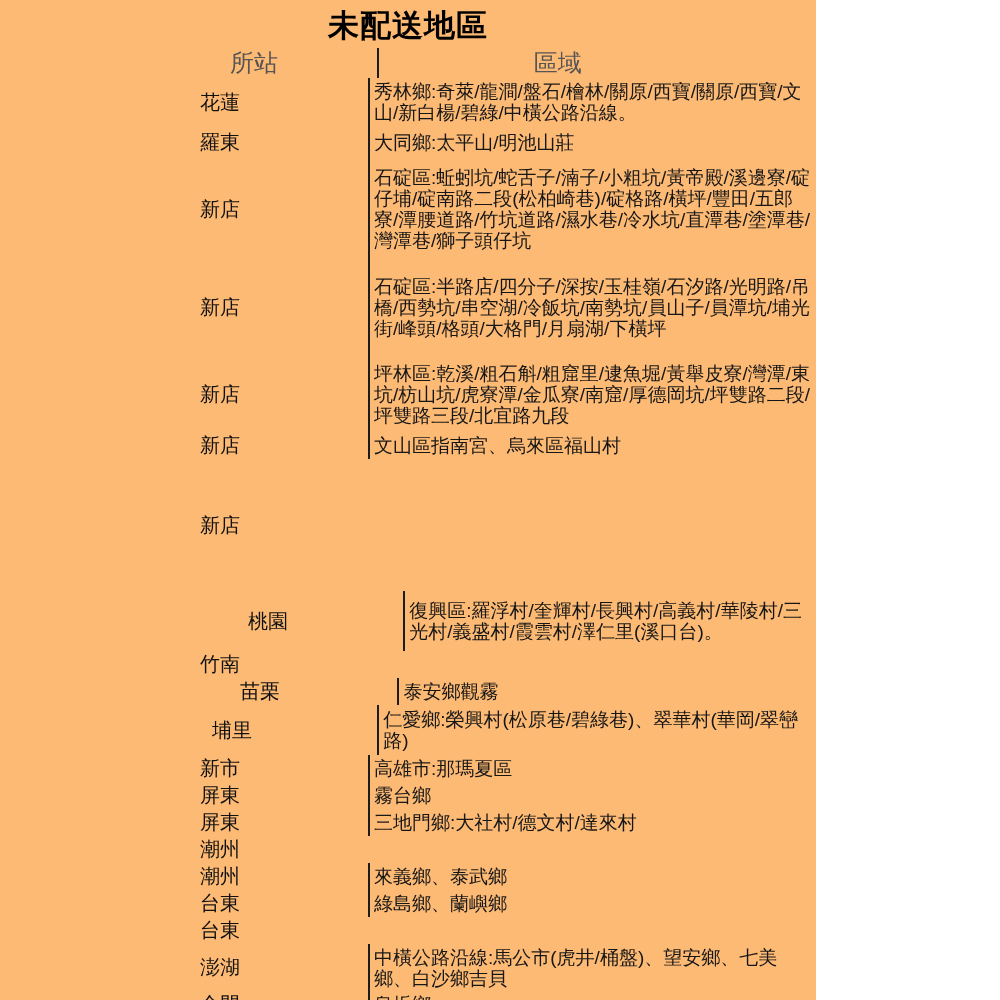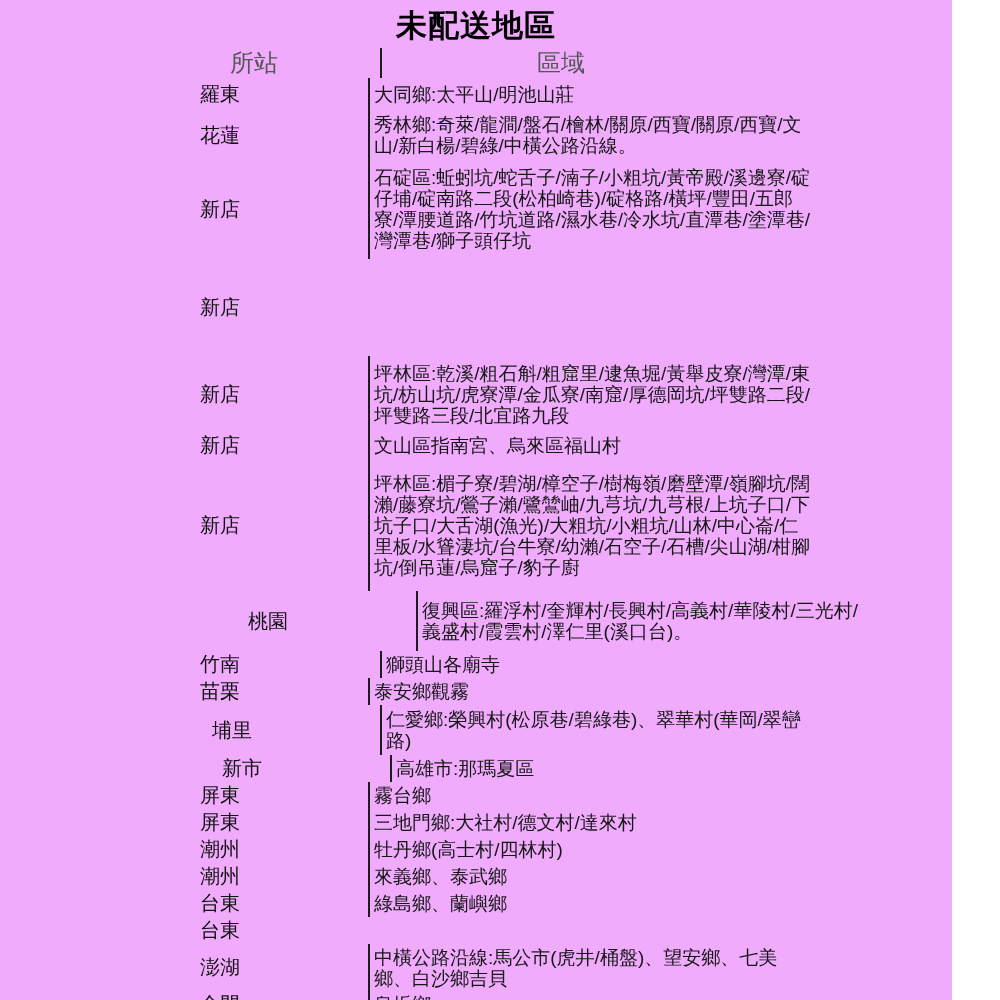--- a/index.html
+++ b/index.html
@@ -8,23 +8,23 @@
     background: #ffffff;
   }
   body {
     width: 1000px;
     height: 1000px;
     overflow: hidden;
     font-family: "Liberation Sans", sans-serif;
     color: #111111;
   }
   .page {
-    width: 952px;
+    width: 816px;
     height: 1000px;
-    background: #f0abfc;
+    background: #fdba74;
   }
   .title {
     padding-top: 6px;
     text-align: center;
     font-size: 31px;
     font-weight: bold;
     color: #000000;
     letter-spacing: 1px;
     line-height: 40px;
   }
@@ -85,78 +85,76 @@
 
 <div class="page">
   <div class="title">未配送地區</div>
 
   <div class="table">
     <div class="thead">
       <div class="th-station">所站</div>
       <div class="th-region">區域</div>
     </div>
     <div id="rows">
+        <div class="row" style="min-height: 48px;">
+          <div class="cell-station">花蓮</div>
+          <div class="cell-region">秀林鄉:奇萊/龍澗/盤石/檜林/關原/西寶/關原/西寶/文山/新白楊/碧綠/中橫公路沿線。</div>
+        </div>
         <div class="row" style="min-height: 33px;">
           <div class="cell-station">羅東</div>
           <div class="cell-region">大同鄉:太平山/明池山莊</div>
-        </div>
-        <div class="row" style="min-height: 48px;">
-          <div class="cell-station">花蓮</div>
-          <div class="cell-region">秀林鄉:奇萊/龍澗/盤石/檜林/關原/西寶/關原/西寶/文山/新白楊/碧綠/中橫公路沿線。</div>
         </div>
         <div class="row" style="min-height: 100px;">
           <div class="cell-station">新店</div>
           <div class="cell-region">石碇區:蚯蚓坑/蛇舌子/湳子/小粗坑/黃帝殿/溪邊寮/碇仔埔/碇南路二段(松柏崎巷)/碇格路/橫坪/豐田/五郎寮/潭腰道路/竹坑道路/濕水巷/冷水坑/直潭巷/塗潭巷/灣潭巷/獅子頭仔坑</div>
         </div>
         <div class="row" style="min-height: 97px;">
           <div class="cell-station">新店</div>
+          <div class="cell-region">石碇區:半路店/四分子/深按/玉桂嶺/石汐路/光明路/吊橋/西勢坑/串空湖/冷飯坑/南勢坑/員山子/員潭坑/埔光街/峰頭/格頭/大格門/月扇湖/下橫坪</div>
         </div>
         <div class="row" style="min-height: 76px;">
           <div class="cell-station">新店</div>
           <div class="cell-region">坪林區:乾溪/粗石斛/粗窟里/逮魚堀/黃舉皮寮/灣潭/東坑/枋山坑/虎寮潭/金瓜寮/南窟/厚德岡坑/坪雙路二段/坪雙路三段/北宜路九段</div>
         </div>
         <div class="row" style="min-height: 26px;">
           <div class="cell-station">新店</div>
           <div class="cell-region">文山區指南宮、烏來區福山村</div>
         </div>
         <div class="row" style="min-height: 132px;">
           <div class="cell-station">新店</div>
-          <div class="cell-region">坪林區:楣子寮/碧湖/樟空子/樹梅嶺/磨壁潭/嶺腳坑/闊瀨/藤寮坑/鶯子瀨/鷺鷥岫/九芎坑/九芎根/上坑子口/下坑子口/大舌湖(漁光)/大粗坑/小粗坑/山林/中心崙/仁里板/水聳淒坑/台牛寮/幼瀨/石空子/石槽/尖山湖/柑腳坑/倒吊蓮/烏窟子/豹子廚</div>
         </div>
         <div class="row" style="min-height: 60px; margin-left: 48px;">
           <div class="cell-station">桃園</div>
           <div class="cell-region">復興區:羅浮村/奎輝村/長興村/高義村/華陵村/三光村/義盛村/霞雲村/澤仁里(溪口台)。</div>
         </div>
         <div class="row" style="min-height: 25px; gap: 12px;">
           <div class="cell-station">竹南</div>
-          <div class="cell-region">獅頭山各廟寺</div>
         </div>
-        <div class="row" style="min-height: 25px;">
+        <div class="row" style="min-height: 25px; padding-left: 40px;">
           <div class="cell-station">苗栗</div>
           <div class="cell-region">泰安鄉觀霧</div>
         </div>
         <div class="row" style="min-height: 50px; margin-left: 12px;">
           <div class="cell-station">埔里</div>
           <div class="cell-region">仁愛鄉:榮興村(松原巷/碧綠巷)、翠華村(華岡/翠巒路)</div>
         </div>
-        <div class="row" style="min-height: 23px; padding-left: 22px;">
+        <div class="row" style="min-height: 23px;">
           <div class="cell-station">新市</div>
           <div class="cell-region">高雄市:那瑪夏區</div>
         </div>
         <div class="row" style="min-height: 23px;">
           <div class="cell-station">屏東</div>
           <div class="cell-region">霧台鄉</div>
         </div>
         <div class="row" style="min-height: 23px;">
           <div class="cell-station">屏東</div>
           <div class="cell-region">三地門鄉:大社村/德文村/達來村</div>
         </div>
         <div class="row" style="min-height: 23px;">
           <div class="cell-station">潮州</div>
-          <div class="cell-region">牡丹鄉(高士村/四林村)</div>
         </div>
         <div class="row" style="min-height: 23px;">
           <div class="cell-station">潮州</div>
           <div class="cell-region">來義鄉、泰武鄉</div>
         </div>
         <div class="row" style="min-height: 23px;">
           <div class="cell-station">台東</div>
           <div class="cell-region">綠島鄉、蘭嶼鄉</div>
         </div>
         <div class="row" style="min-height: 23px;">

